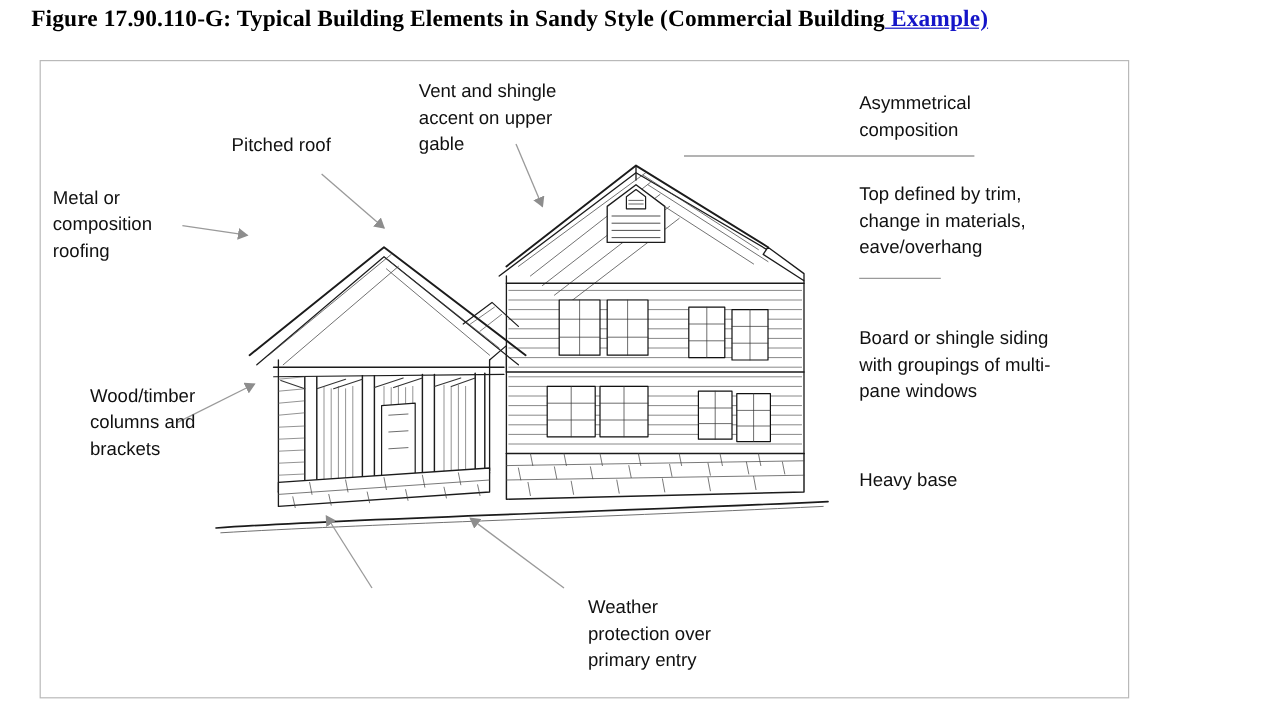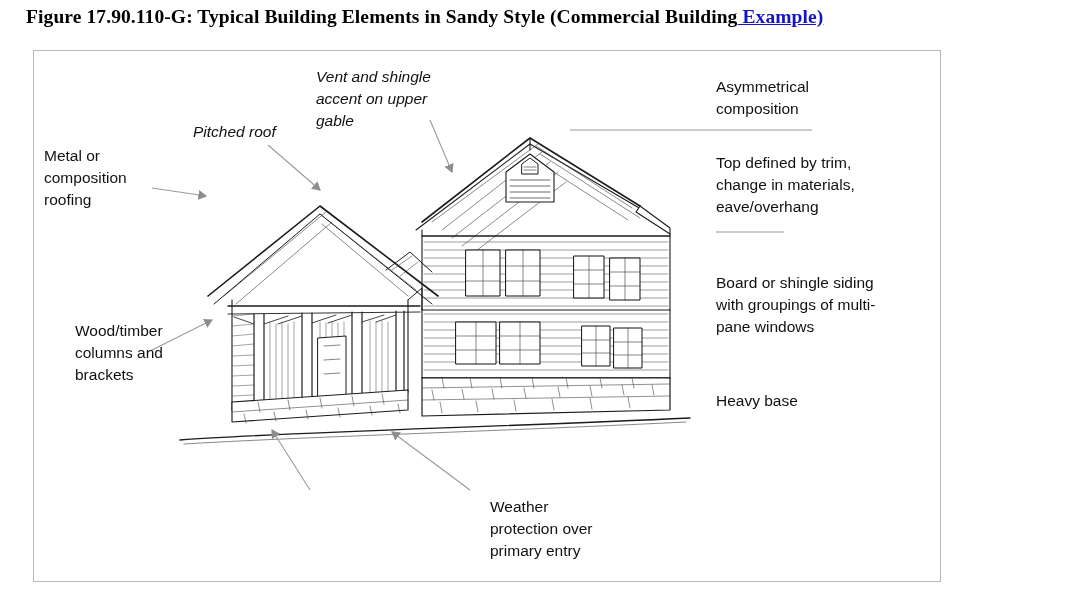--- a/index.html
+++ b/index.html
@@ -329,29 +329,29 @@
 
       <path d="M470 490 L 392 432"></path>
     </g>
     <g stroke="#9a9a9a" stroke-width="1.1" fill="none">
 
       <path d="M570 130 L 812 130"></path>
       <path d="M716 232 L 784 232"></path>
     </g>
   </svg>
 
-  <div class="note" style="left:193px; top:121px;font-style:italic;">Pitched roof</div>
-  <div class="note" style="left:44px; top:145px;">Metal or
+  <div class="note" style="left:193px; top:111px;">Pitched roof</div>
+  <div class="note" style="left:44px; top:155px;">Metal or
 composition
 roofing</div>
   <div class="note" style="left:54px; top:320px;margin-left:21px;">Wood/timber
 columns and
 brackets</div>
 
-  <div class="note" style="left:316px; top:66px;font-style:italic;">Vent and shingle
+  <div class="note" style="left:349px; top:66px;">Vent and shingle
 accent on upper
 gable</div>
 
   <div class="note" style="left:716px; top:76px;">Asymmetrical
 composition</div>
   <div class="note" style="left:716px; top:272px;">Board or shingle siding
 with groupings of multi-
 pane windows</div>
   <div class="note" style="left:716px; top:152px;">Top defined by trim,
 change in materials,

